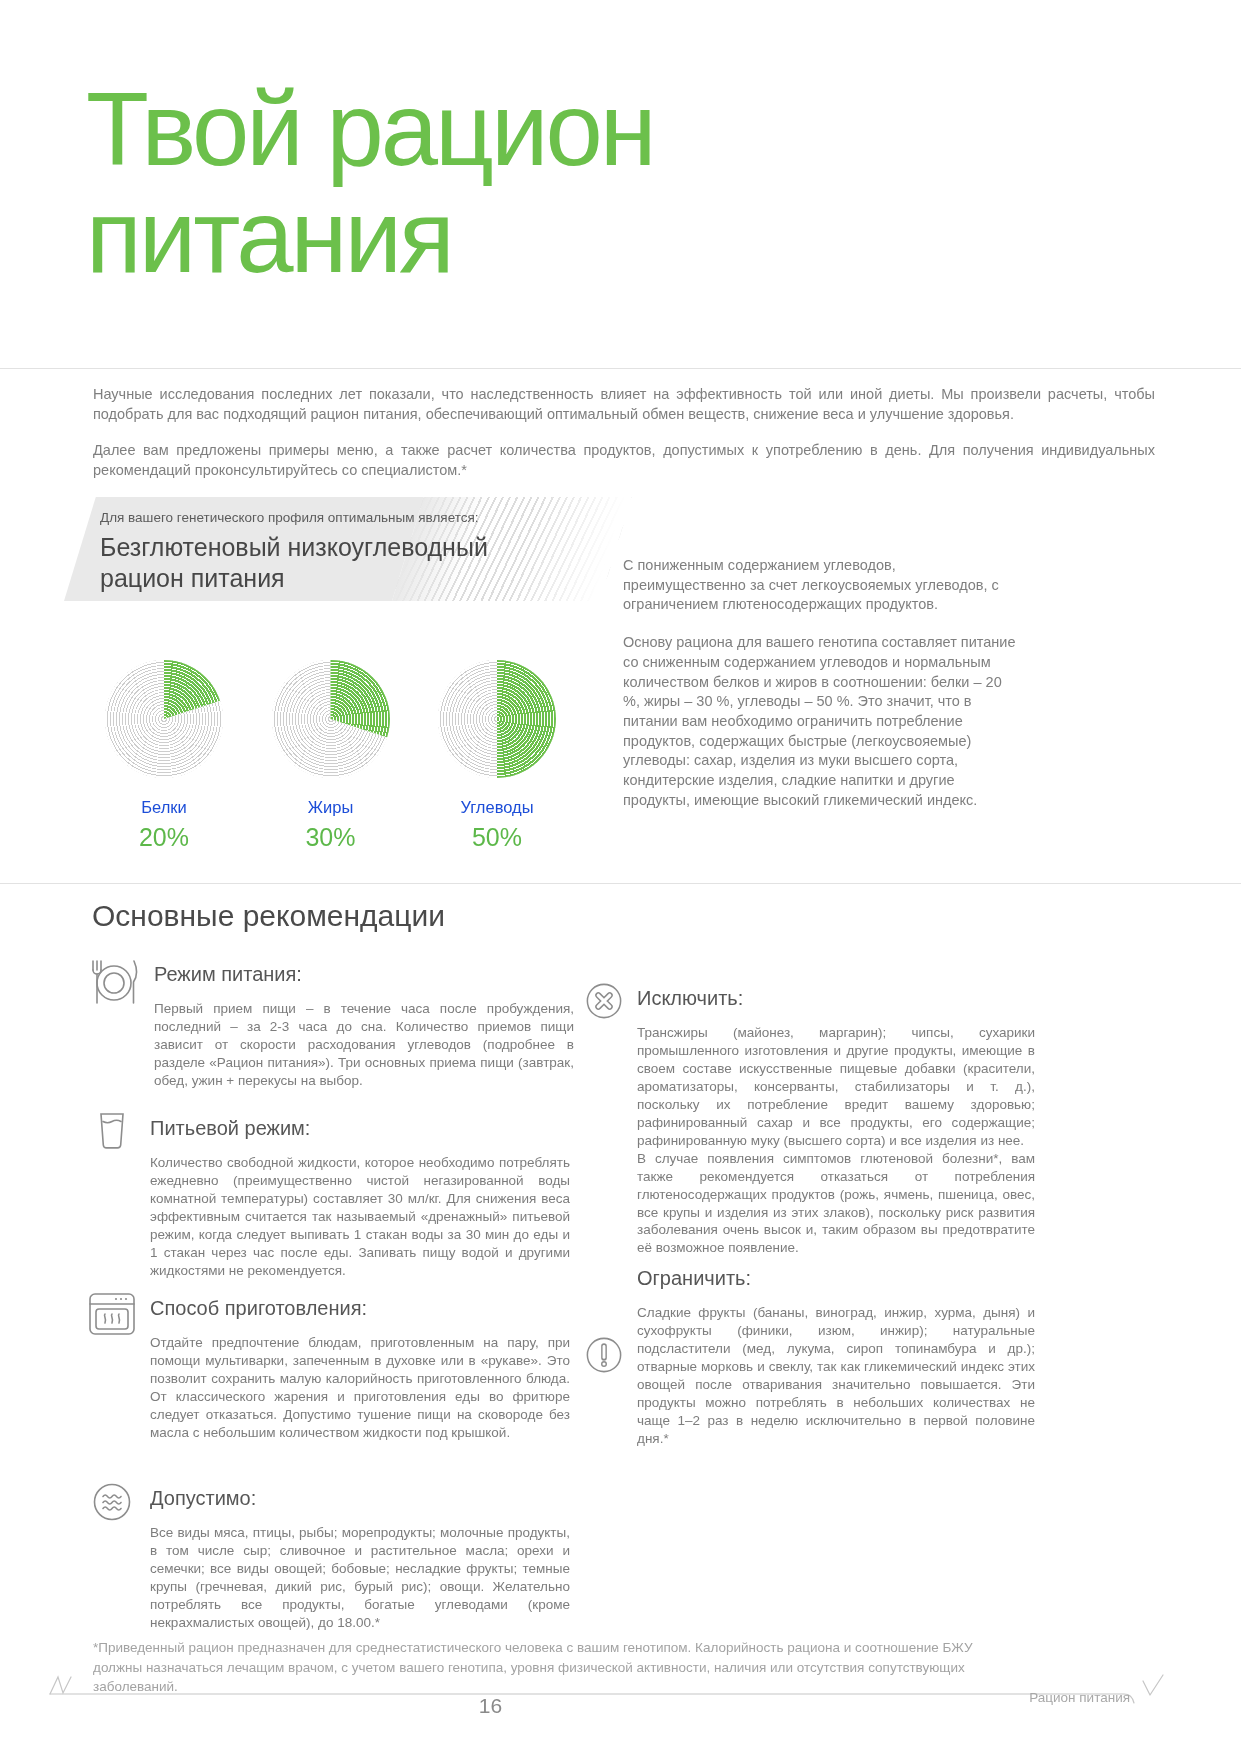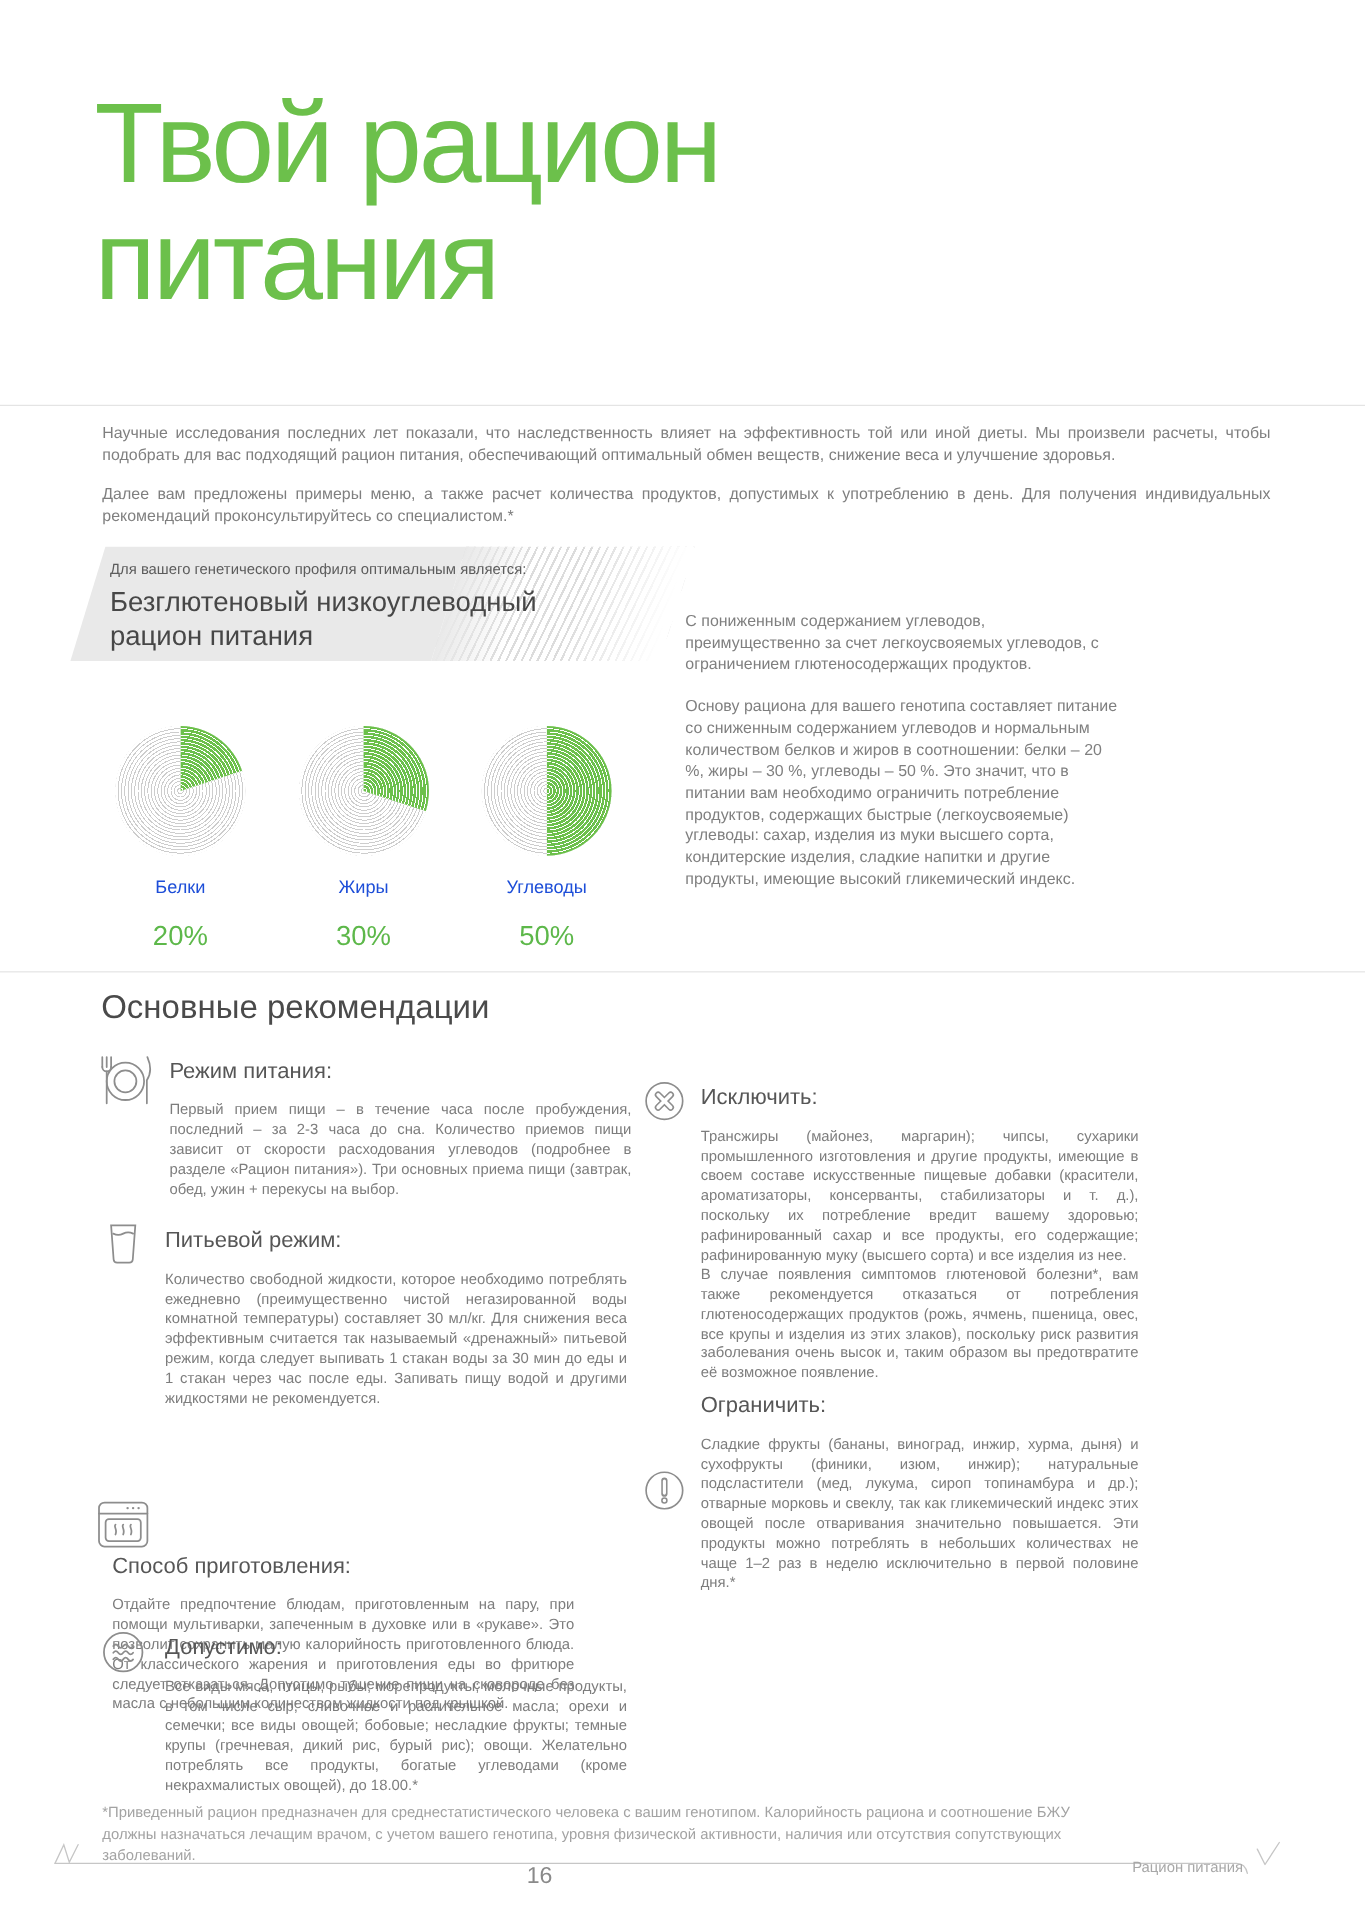--- a/index.html
+++ b/index.html
@@ -35,21 +35,21 @@
 
   
   .pies{left:88px;top:660px;width:485px;display:flex;justify-content:space-between;}
   .pie-item{width:152px;text-align:center;}
   .pie{position:relative;width:118px;height:118px;margin:0 auto;}
   .pie-rings{position:absolute;inset:0;border-radius:50%;
              background:repeating-radial-gradient(circle at 50% 50%,#fff 0 2.1px,#cdcdcd 2.1px 3px);}
   .pie-wedge{position:absolute;inset:0;border-radius:50%;
              background:repeating-radial-gradient(circle at 50% 50%,#6cc04b 0 2.2px,#fff 2.2px 3px);}
   .pie-label{margin-top:20px;font-size:16.5px;color:#1d4ed8;}
-  .pie-pct{margin-top:20px;font-size:25px;color:#5db84a;}
+  .pie-pct{margin-top:6px;font-size:25px;color:#5db84a;}
 
   
   .rec-heading{left:92px;top:899px;font-size:30px;color:#4a4a4a;}
   .section{display:flex;align-items:flex-start;}
   .sec-icon{flex:0 0 auto;color:#8d8d8d;}
   .sec-content{margin-left:14px;}
   .sec-title{font-size:20px;color:#565656;margin:5px 0 14px 0;font-weight:400;}
   .sec-body{font-size:13.5px;line-height:1.33;color:#7d7d7d;text-align:justify;
             white-space:pre-line;margin:0;}
   .left-col .sec-content{width:420px;}
@@ -149,21 +149,21 @@
         <path d="M3 2h22l-2.3 31a3.2 3.2 0 0 1-3.2 2.9H8.5A3.2 3.2 0 0 1 5.3 33Z"></path>
         <path d="M5 9.5c3 1.6 6 1.6 9 0s6-1.6 9 0"></path>
       </svg>
     </span>
     <div class="sec-content" style="margin-left:24px;">
       <h3 class="sec-title">Питьевой режим:</h3>
       <p class="sec-body">Количество свободной жидкости, которое необходимо потреблять ежедневно (преимущественно чистой негазированной воды комнатной температуры) составляет 30 мл/кг. Для снижения веса эффективным считается так называемый «дренажный» питьевой режим, когда следует выпивать 1 стакан воды за 30 мин до еды и 1 стакан через час после еды. Запивать пищу водой и другими жидкостями не рекомендуется.</p>
     </div>
   </div>
 
-  <div class="abs section left-col" style="left:88px;top:1364px;flex-direction:column;">
+  <div class="abs section left-col" style="left:88px;top:1292px;">
     <span class="sec-icon">
       <svg width="48" height="44" viewBox="0 0 48 44" fill="none" stroke="#8d8d8d" stroke-width="1.6" stroke-linecap="round">
         <rect x="2" y="2" width="44" height="40" rx="5"></rect>
         <path d="M2 12h44"></path>
         <circle cx="28" cy="7" r="1.1" fill="#8d8d8d" stroke="none"></circle>
         <circle cx="33" cy="7" r="1.1" fill="#8d8d8d" stroke="none"></circle>
         <circle cx="38" cy="7" r="1.1" fill="#8d8d8d" stroke="none"></circle>
         <rect x="8" y="17" width="32" height="20" rx="3"></rect>
         <path d="M17 22c-2 2 2 4 0 9M24 22c-2 2 2 4 0 9M31 22c-2 2 2 4 0 9"></path>
       </svg>

